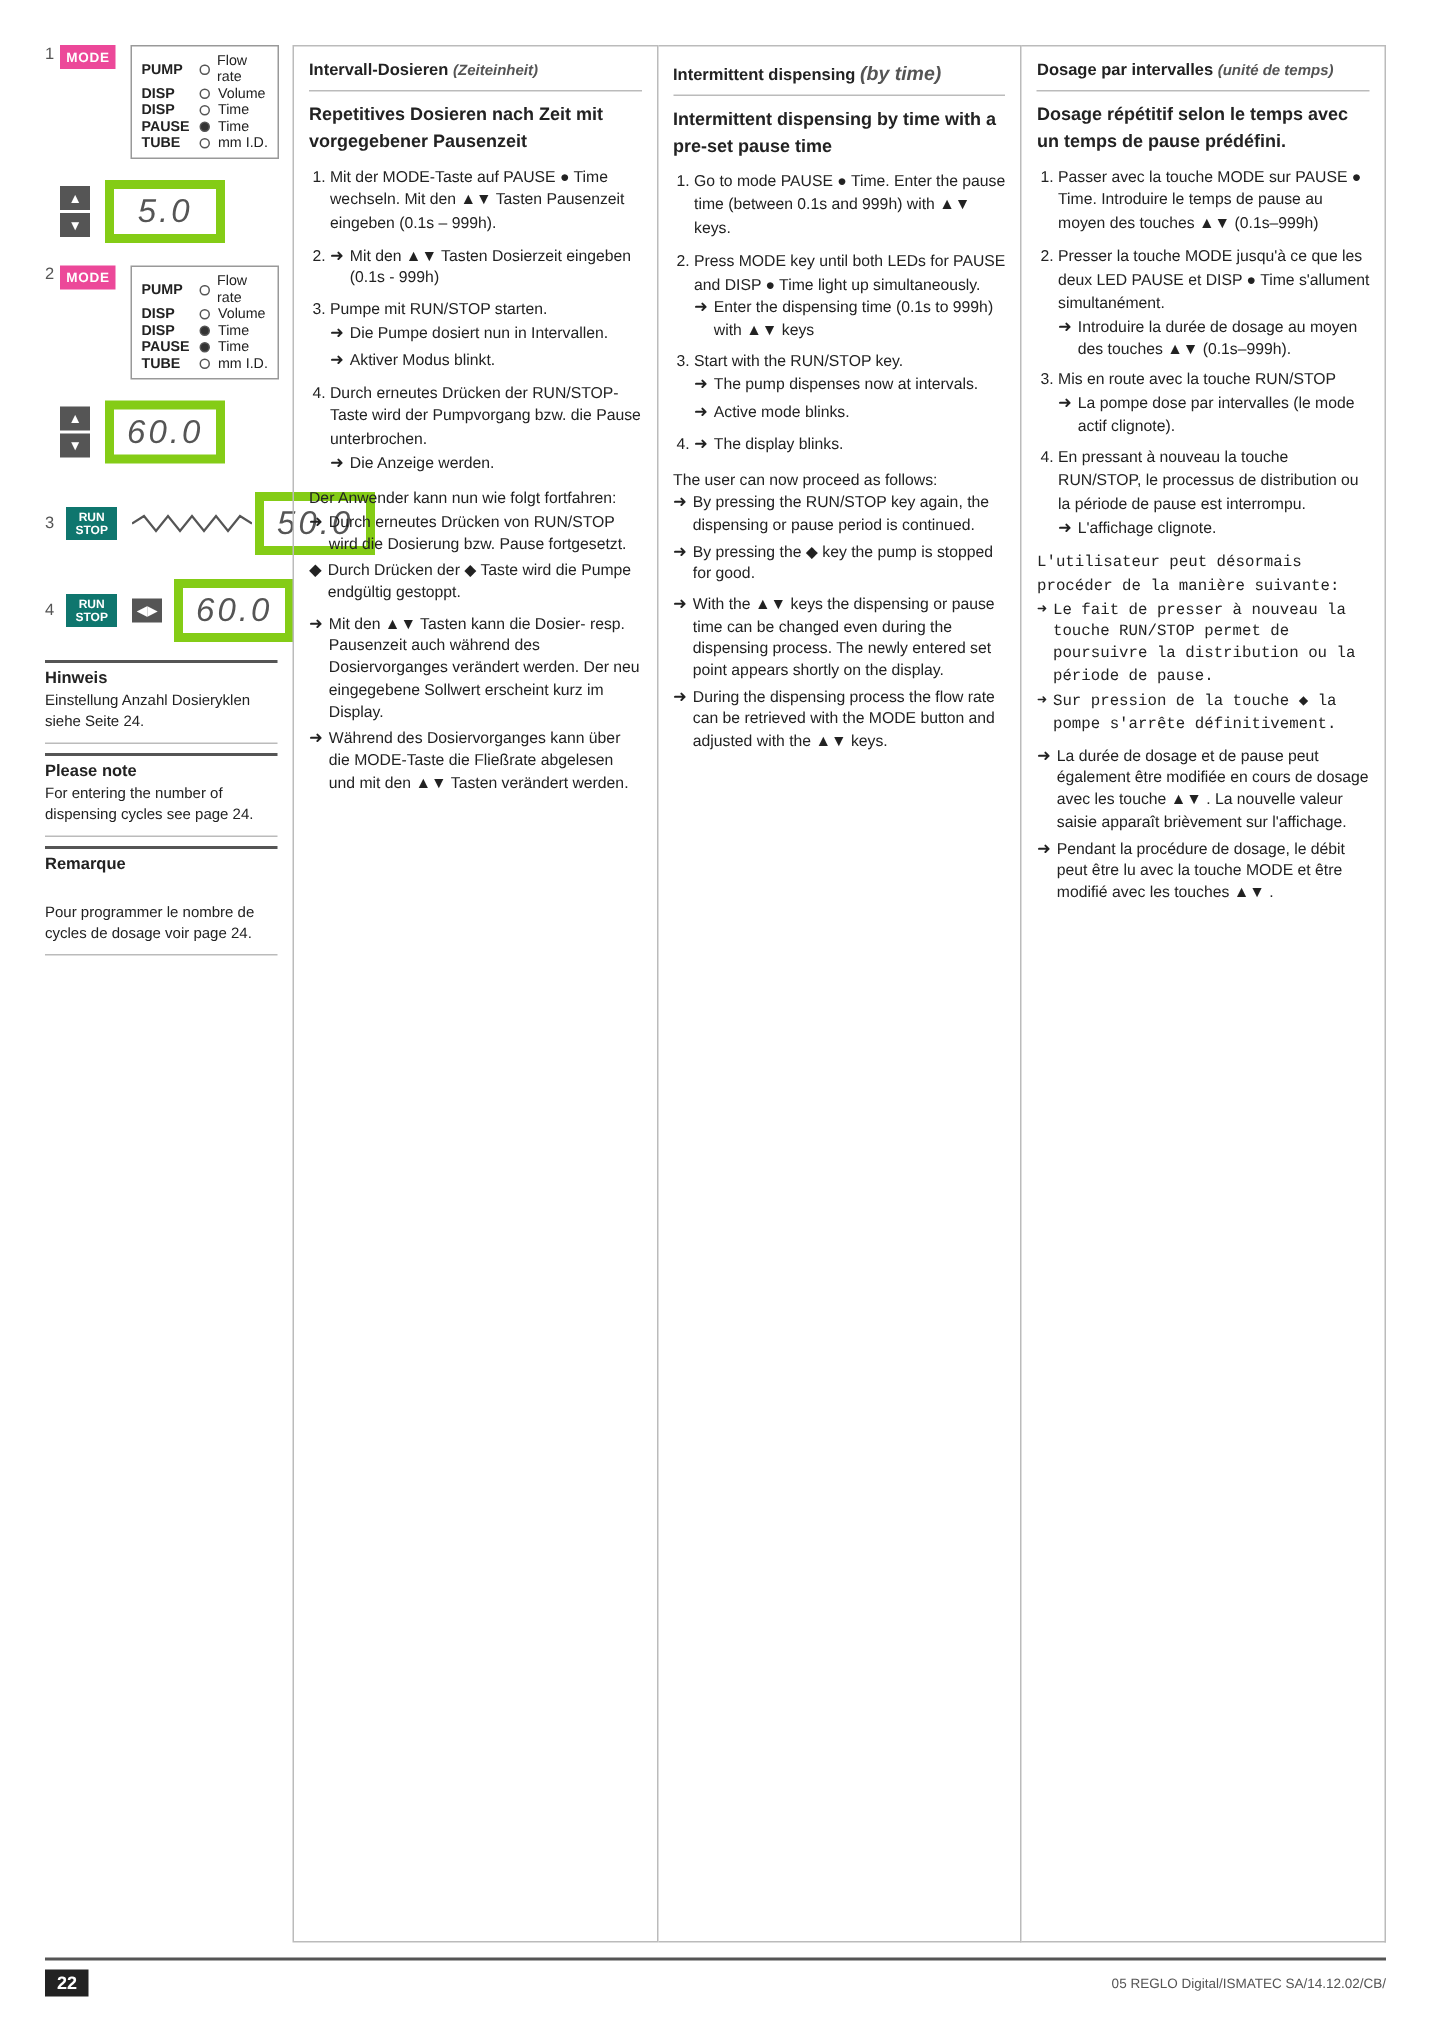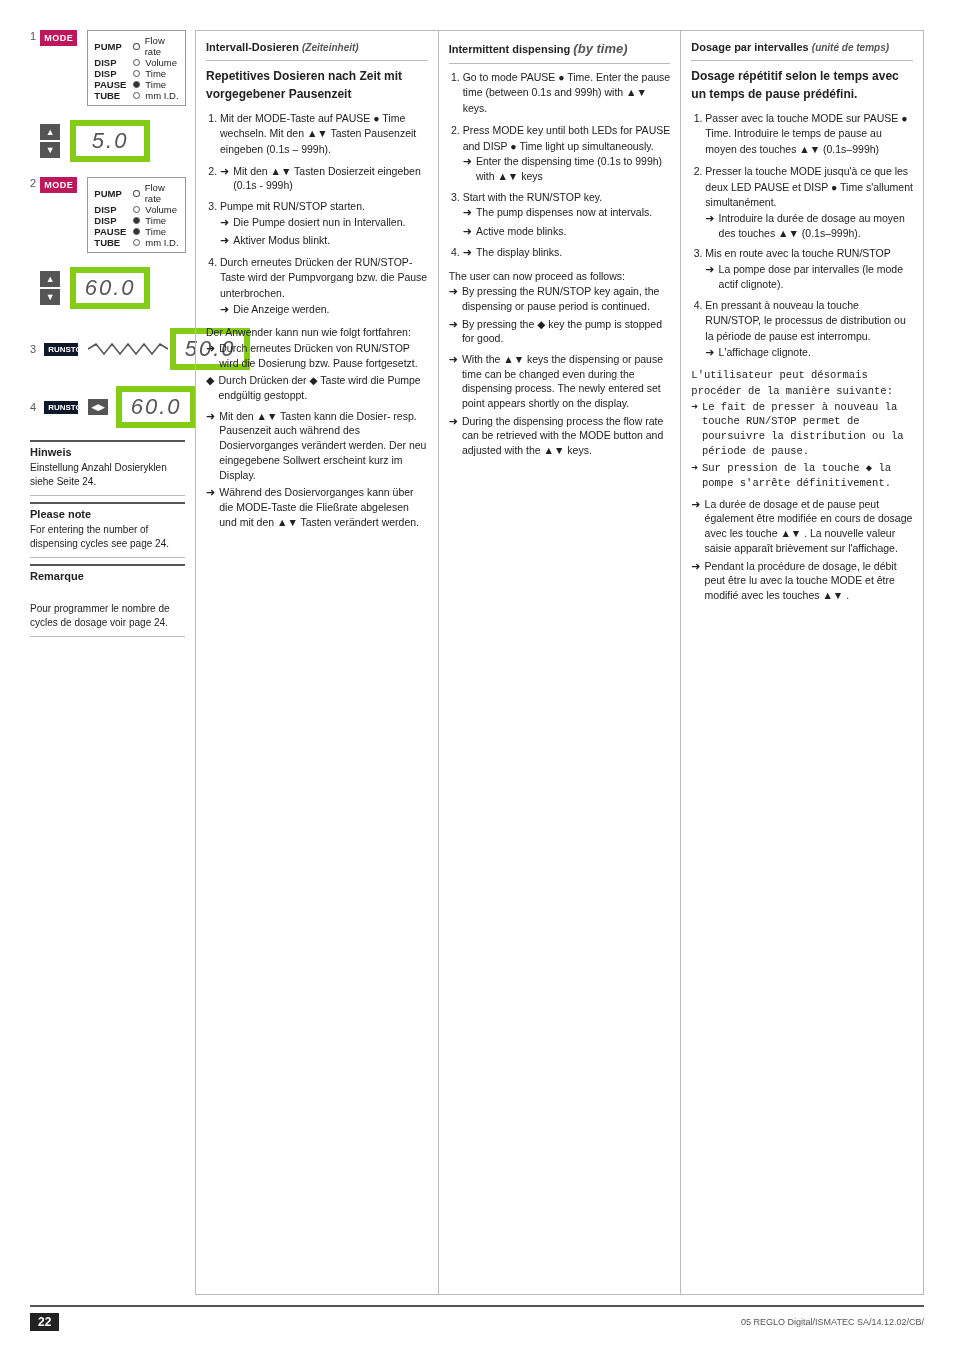--- a/index.html
+++ b/index.html
@@ -45,21 +45,21 @@
       height: 7px;
       border-radius: 50%;
       border: 1px solid #555;
       background: #fff;
       margin-right: 2px;
     }
     .dot.filled {
       background: #333;
     }
     .mode-btn {
-      background: #be185d;
+      background: #ec4899;
       color: #fff;
       font-size: 9px;
       font-weight: bold;
       padding: 3px 5px;
       margin-right: 6px;
       letter-spacing: 0.5px;
       min-width: 34px;
       text-align: center;
       display: flex;
       align-items: center;
@@ -92,30 +92,30 @@
       justify-content: center;
       font-size: 9px;
       cursor: pointer;
     }
     .step-block {
       display: flex;
       flex-direction: column;
       margin-bottom: 8px;
     }
     .run-stop-btn {
-      background: #0f172a;
+      background: #0f766e;
       color: #fff;
       font-size: 8px;
       font-weight: bold;
       padding: 2px 4px;
       text-align: center;
       margin-right: 6px;
       min-width: 34px;
       display: flex;
-      flex-direction: row;
+      flex-direction: column;
       align-items: center;
     }
     .run-stop-btn .run-text { color: #fff; font-size: 8px; }
     .run-stop-btn .stop-text { color: #fff; font-size: 8px; }
     .play-btn {
       background: #555;
       color: #fff;
       width: 20px;
       height: 16px;
       display: flex;
@@ -445,20 +445,21 @@
           <span class="arrow">➜</span>
           <span>Während des Dosiervorganges kann über die MODE-Taste die Fließrate abgelesen und mit den ▲▼ Tasten verändert werden.</span>
         </div>
       </div>
 
       <div class="col">
         <div class="col-header">
           <span style="font-weight:bold;">Intermittent dispensing</span>
           <span style="font-size:13px;font-style:italic;color:#555;">(by time)</span>
         </div>
+        <div class="col-title-big">Intermittent dispensing by time with a pre-set pause time</div>
         <ol>
           <li>Go to mode PAUSE ● Time. Enter the pause time (between 0.1s and 999h) with ▲▼ keys.</li>
           <li>
             <span>Press MODE key until both LEDs for PAUSE and DISP ● Time light up simultaneously.</span>
             <div class="arrow-point">
               <span class="arrow">➜</span>
               <span>Enter the dispensing time (0.1s to 999h) with ▲▼ keys</span>
             </div>
           </li>
           <li>

